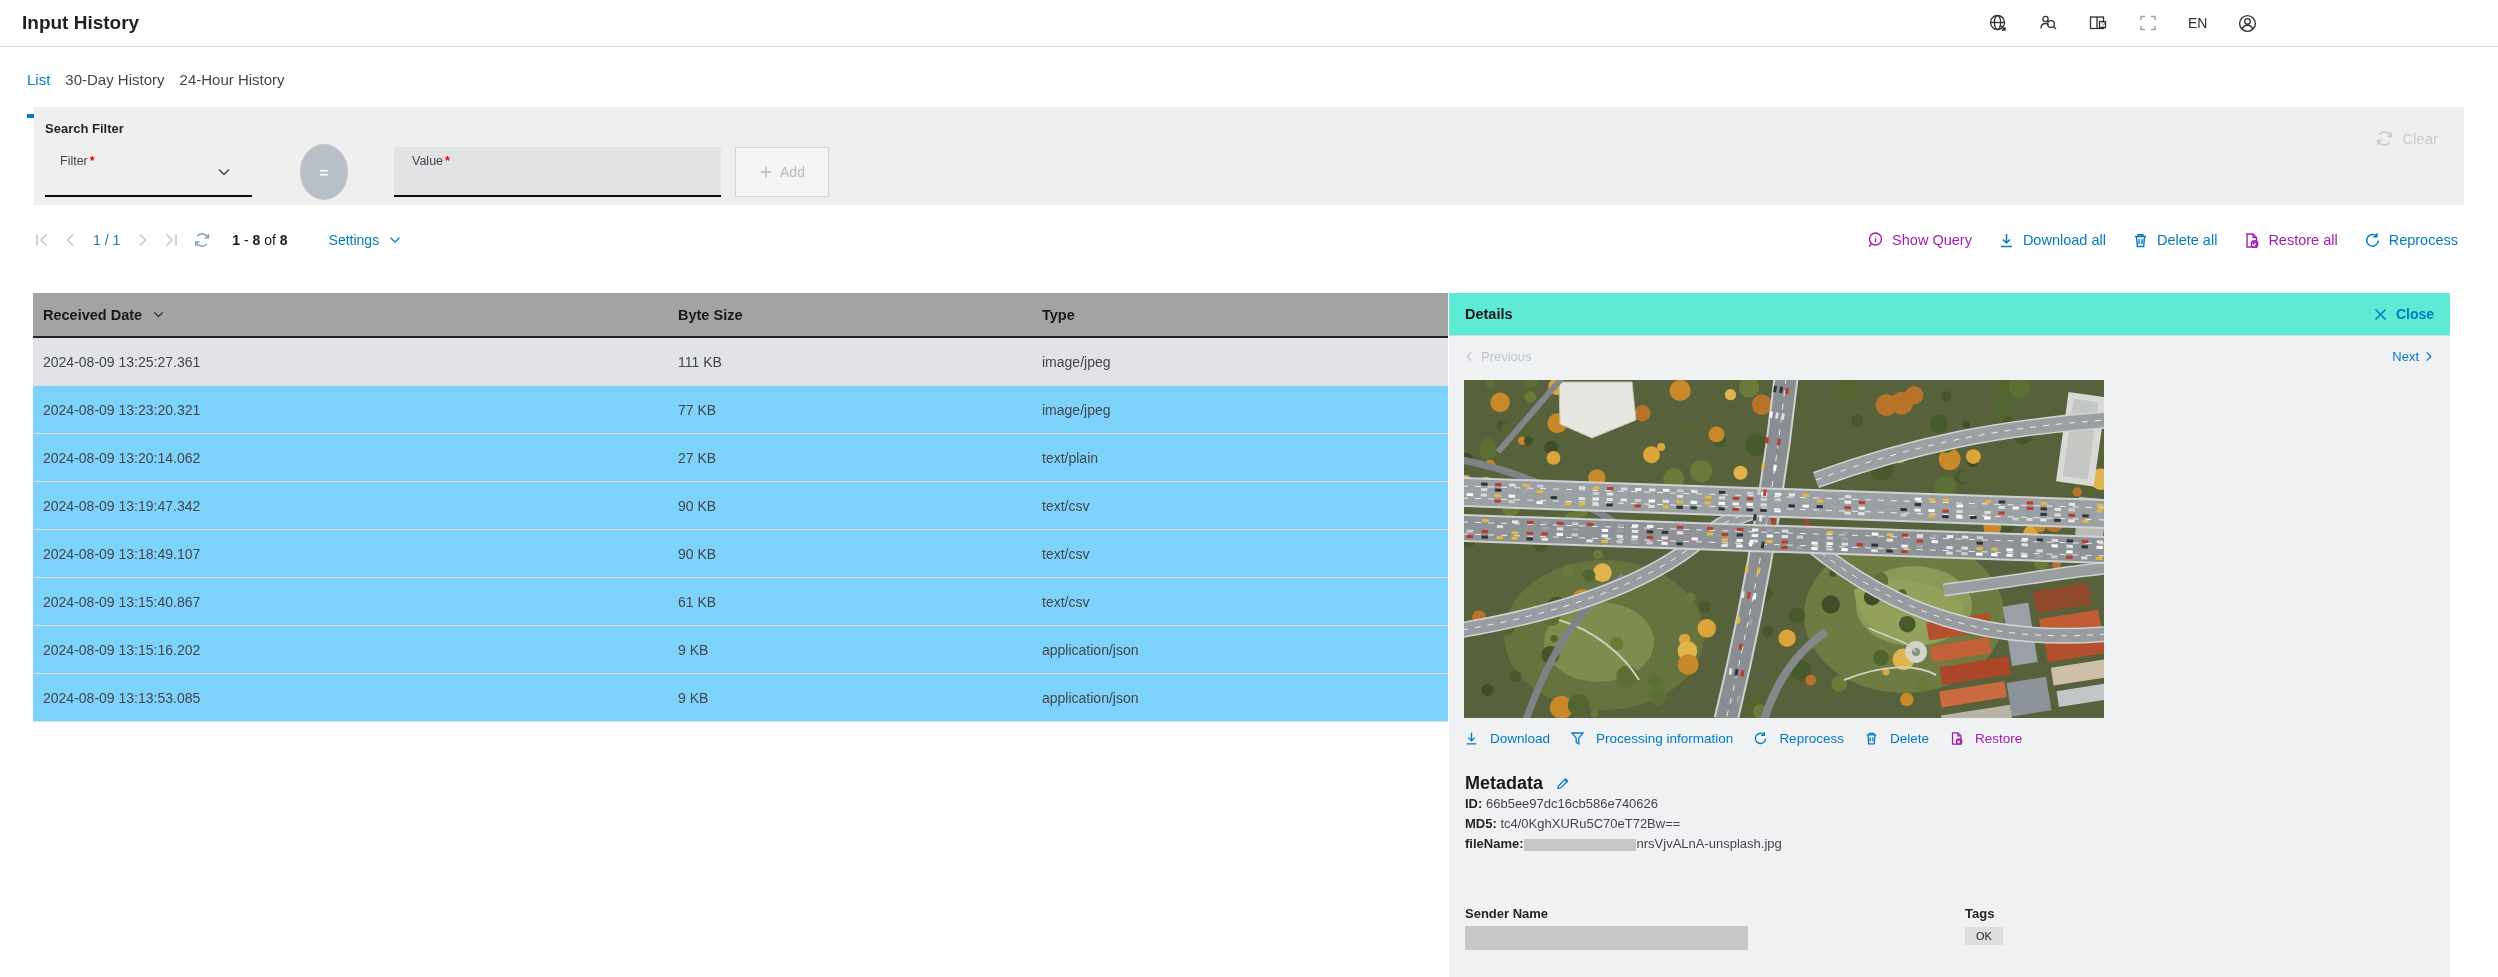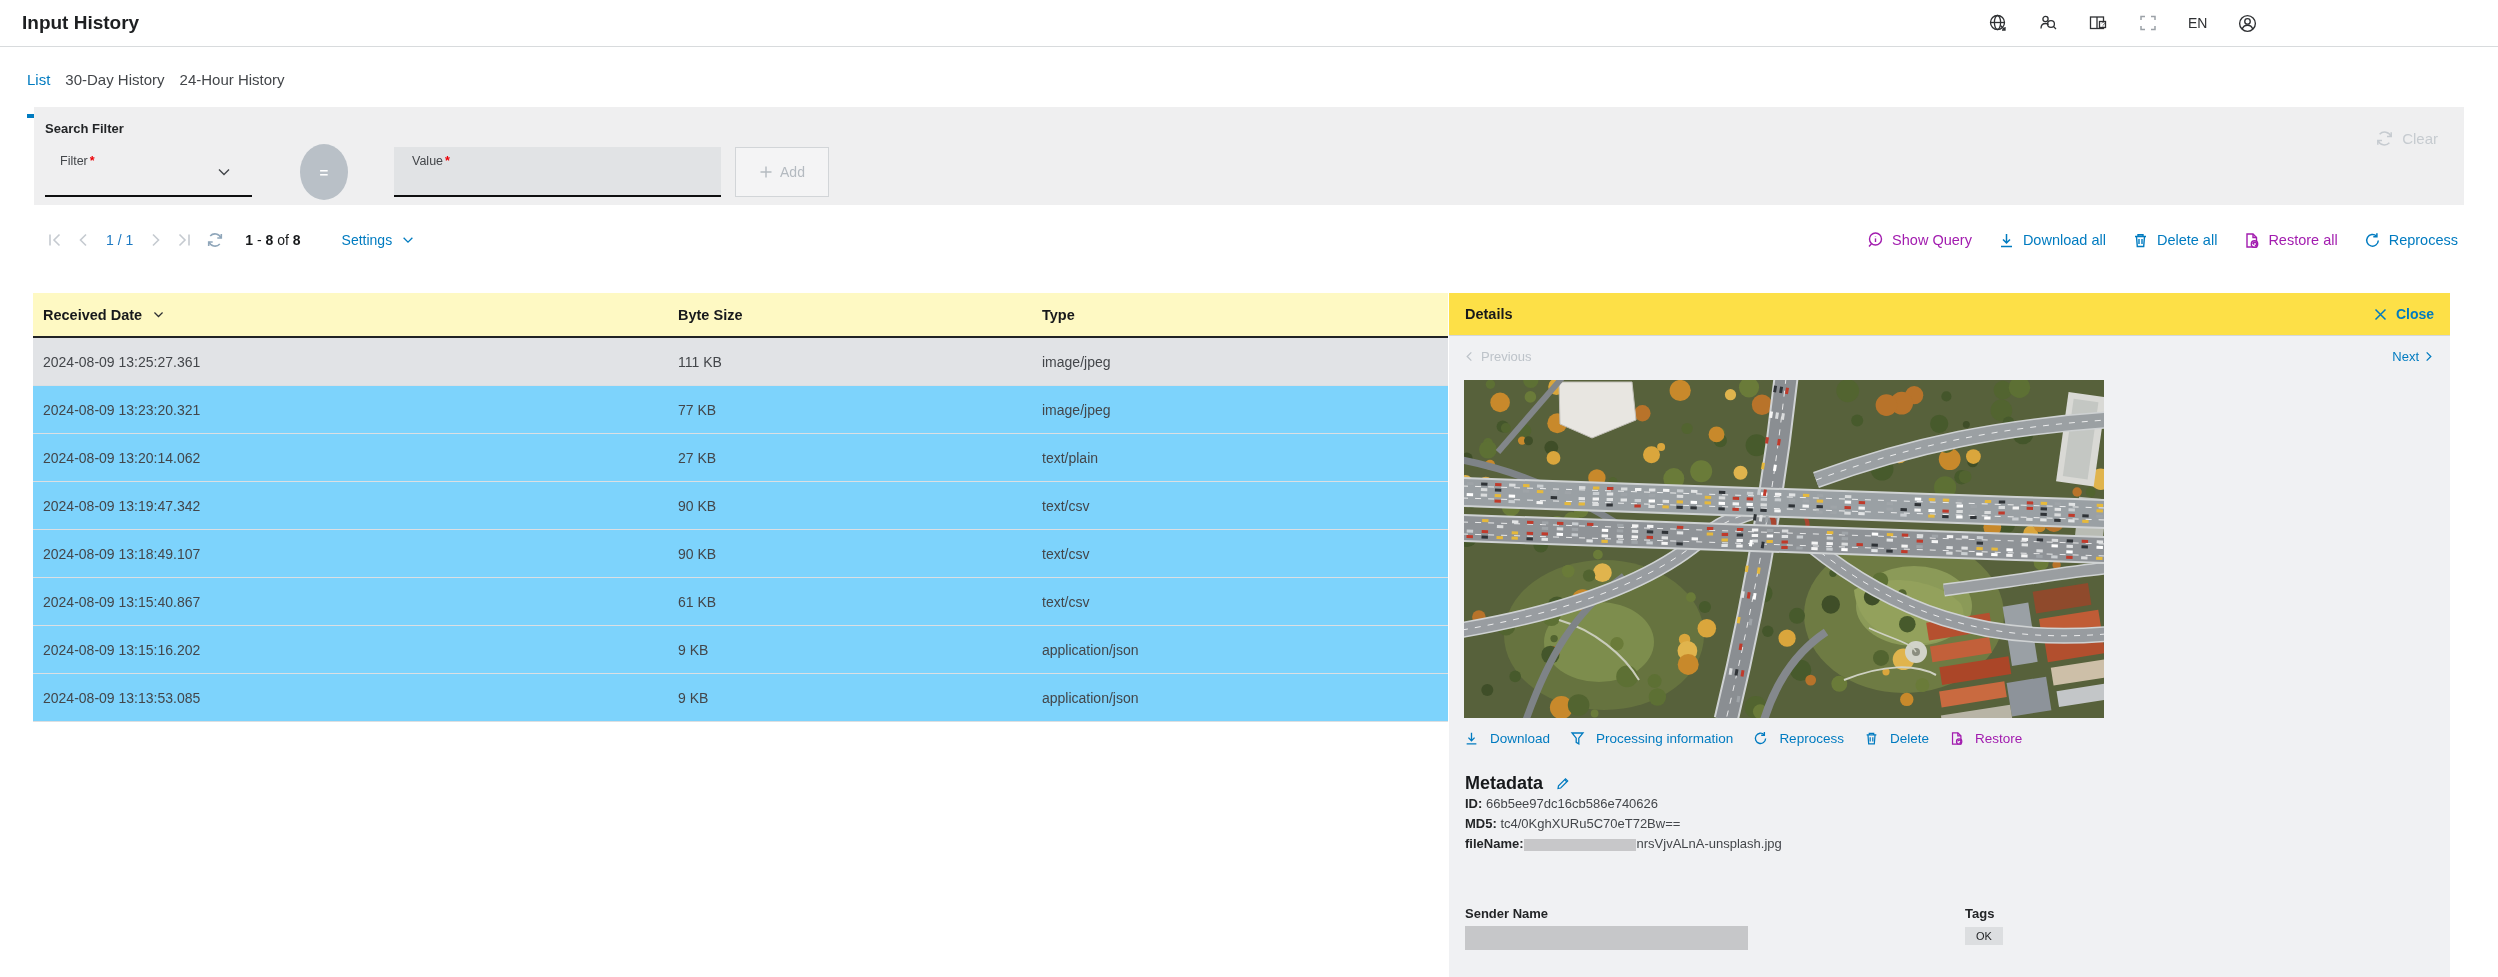--- a/index.html
+++ b/index.html
@@ -31,44 +31,44 @@
   .eq-oval{position:absolute;left:266px;top:37px;width:48px;height:56px;border-radius:50%;background:#b9c0c7;
            display:flex;align-items:center;justify-content:center;color:#fff;font-weight:bold;font-size:15px}
   .value-field{position:absolute;left:360px;top:40px;width:327px;height:50px;background:#e1e3e5;border-bottom:2px solid #0e0f10;box-sizing:border-box;cursor:text}
   .value-field .field-label{position:absolute;left:18px;top:7px}
   .add-btn{position:absolute;left:701px;top:40px;width:94px;height:50px;border:1px solid #d2d5d8;background:#f4f4f5;
            color:#b4bac0;font-size:14px;display:flex;align-items:center;justify-content:center;gap:7px;box-sizing:border-box}
   .clear-btn{position:absolute;right:26px;top:22px;display:flex;align-items:center;gap:8px;color:#c6cbd0;font-size:15px}
 
   
   .toolbar{position:absolute;left:30px;top:226px;width:2430px;height:28px}
-  .pg-left{position:absolute;left:16px;top:0;height:28px;display:flex;align-items:center;gap:13px;font-size:14px}
+  .pg-left{position:absolute;left:3px;top:0;height:28px;display:flex;align-items:center;gap:13px;font-size:14px}
   .nav-ic{color:#c5cad0;cursor:default}
   .pg-ind{color:#1b78c2;margin:0 2px}
   .refresh-ic{color:#8fa6ba;cursor:pointer}
   .pg-range{color:#17191b;margin-left:8px}
   .pg-range .b{font-weight:bold}
   .pg-settings{display:flex;align-items:center;gap:9px;color:#007bc0;margin-left:28px;cursor:pointer}
   .bulk{position:absolute;right:2px;top:0;height:28px;display:flex;align-items:center;gap:26px;font-size:14.5px}
   .action{display:flex;align-items:center;gap:8px;color:#007bc0;cursor:pointer}
   .action.disabled{color:#a21caf;cursor:default}
 
   
   .table{position:absolute;left:33px;top:293px;width:1415px}
-  .t-head{display:grid;grid-template-columns:635px 364px 1fr;height:43px;background:#fef9c3;border-bottom:2px solid #212325;
+  .t-head{display:grid;grid-template-columns:635px 364px 1fr;height:43px;background:#a3a3a3;border-bottom:2px solid #212325;
           align-items:center;font-weight:bold;font-size:14.5px;color:#17191b}
   .t-row{display:grid;grid-template-columns:635px 364px 1fr;height:47px;border-bottom:1px solid #dcdfe2;
          align-items:center;font-size:14px;color:#43464a;background:#7dd3fc;cursor:pointer}
   .t-row.selected{background:#e1e3e6}
   .cell{padding-left:10px;display:flex;align-items:center;gap:10px}
   .sort{color:#2e3033}
 
   
   .details{position:absolute;left:1449px;top:293px;width:1001px;height:684px;background:#f0f1f3}
-  .d-head{position:absolute;left:0;top:0;right:0;height:43px;background:#fde047;border-bottom:1px solid #d4d7da;
+  .d-head{position:absolute;left:0;top:0;right:0;height:43px;background:#5eead4;border-bottom:1px solid #d4d7da;
           display:flex;align-items:center;justify-content:space-between;padding:0 16px;box-sizing:border-box}
   .d-title{font-weight:bold;font-size:14.5px;color:#17191b}
   .d-close{display:flex;align-items:center;gap:9px;color:#007bc0;font-weight:bold;font-size:14px;cursor:pointer}
   .d-body{position:absolute;left:0;top:43px;right:0;bottom:0}
   .d-prev{position:absolute;left:15px;top:13px;color:#bdc3c9;font-size:13px;display:flex;gap:6px;align-items:center}
   .d-next{position:absolute;right:16px;top:13px;color:#007bc0;font-size:13px;display:flex;gap:4px;align-items:center;cursor:pointer}
   .d-img{position:absolute;left:15px;top:44px;width:640px;height:338px;background:#57613b}
   .d-actions{position:absolute;left:15px;top:395px;display:flex;gap:20px;font-size:13.5px}
   .d-actions .action{gap:11px}
   .d-meta-h{position:absolute;left:16px;top:437px;display:flex;gap:12px;align-items:center;font-size:18px;font-weight:bold;color:#17191b}

